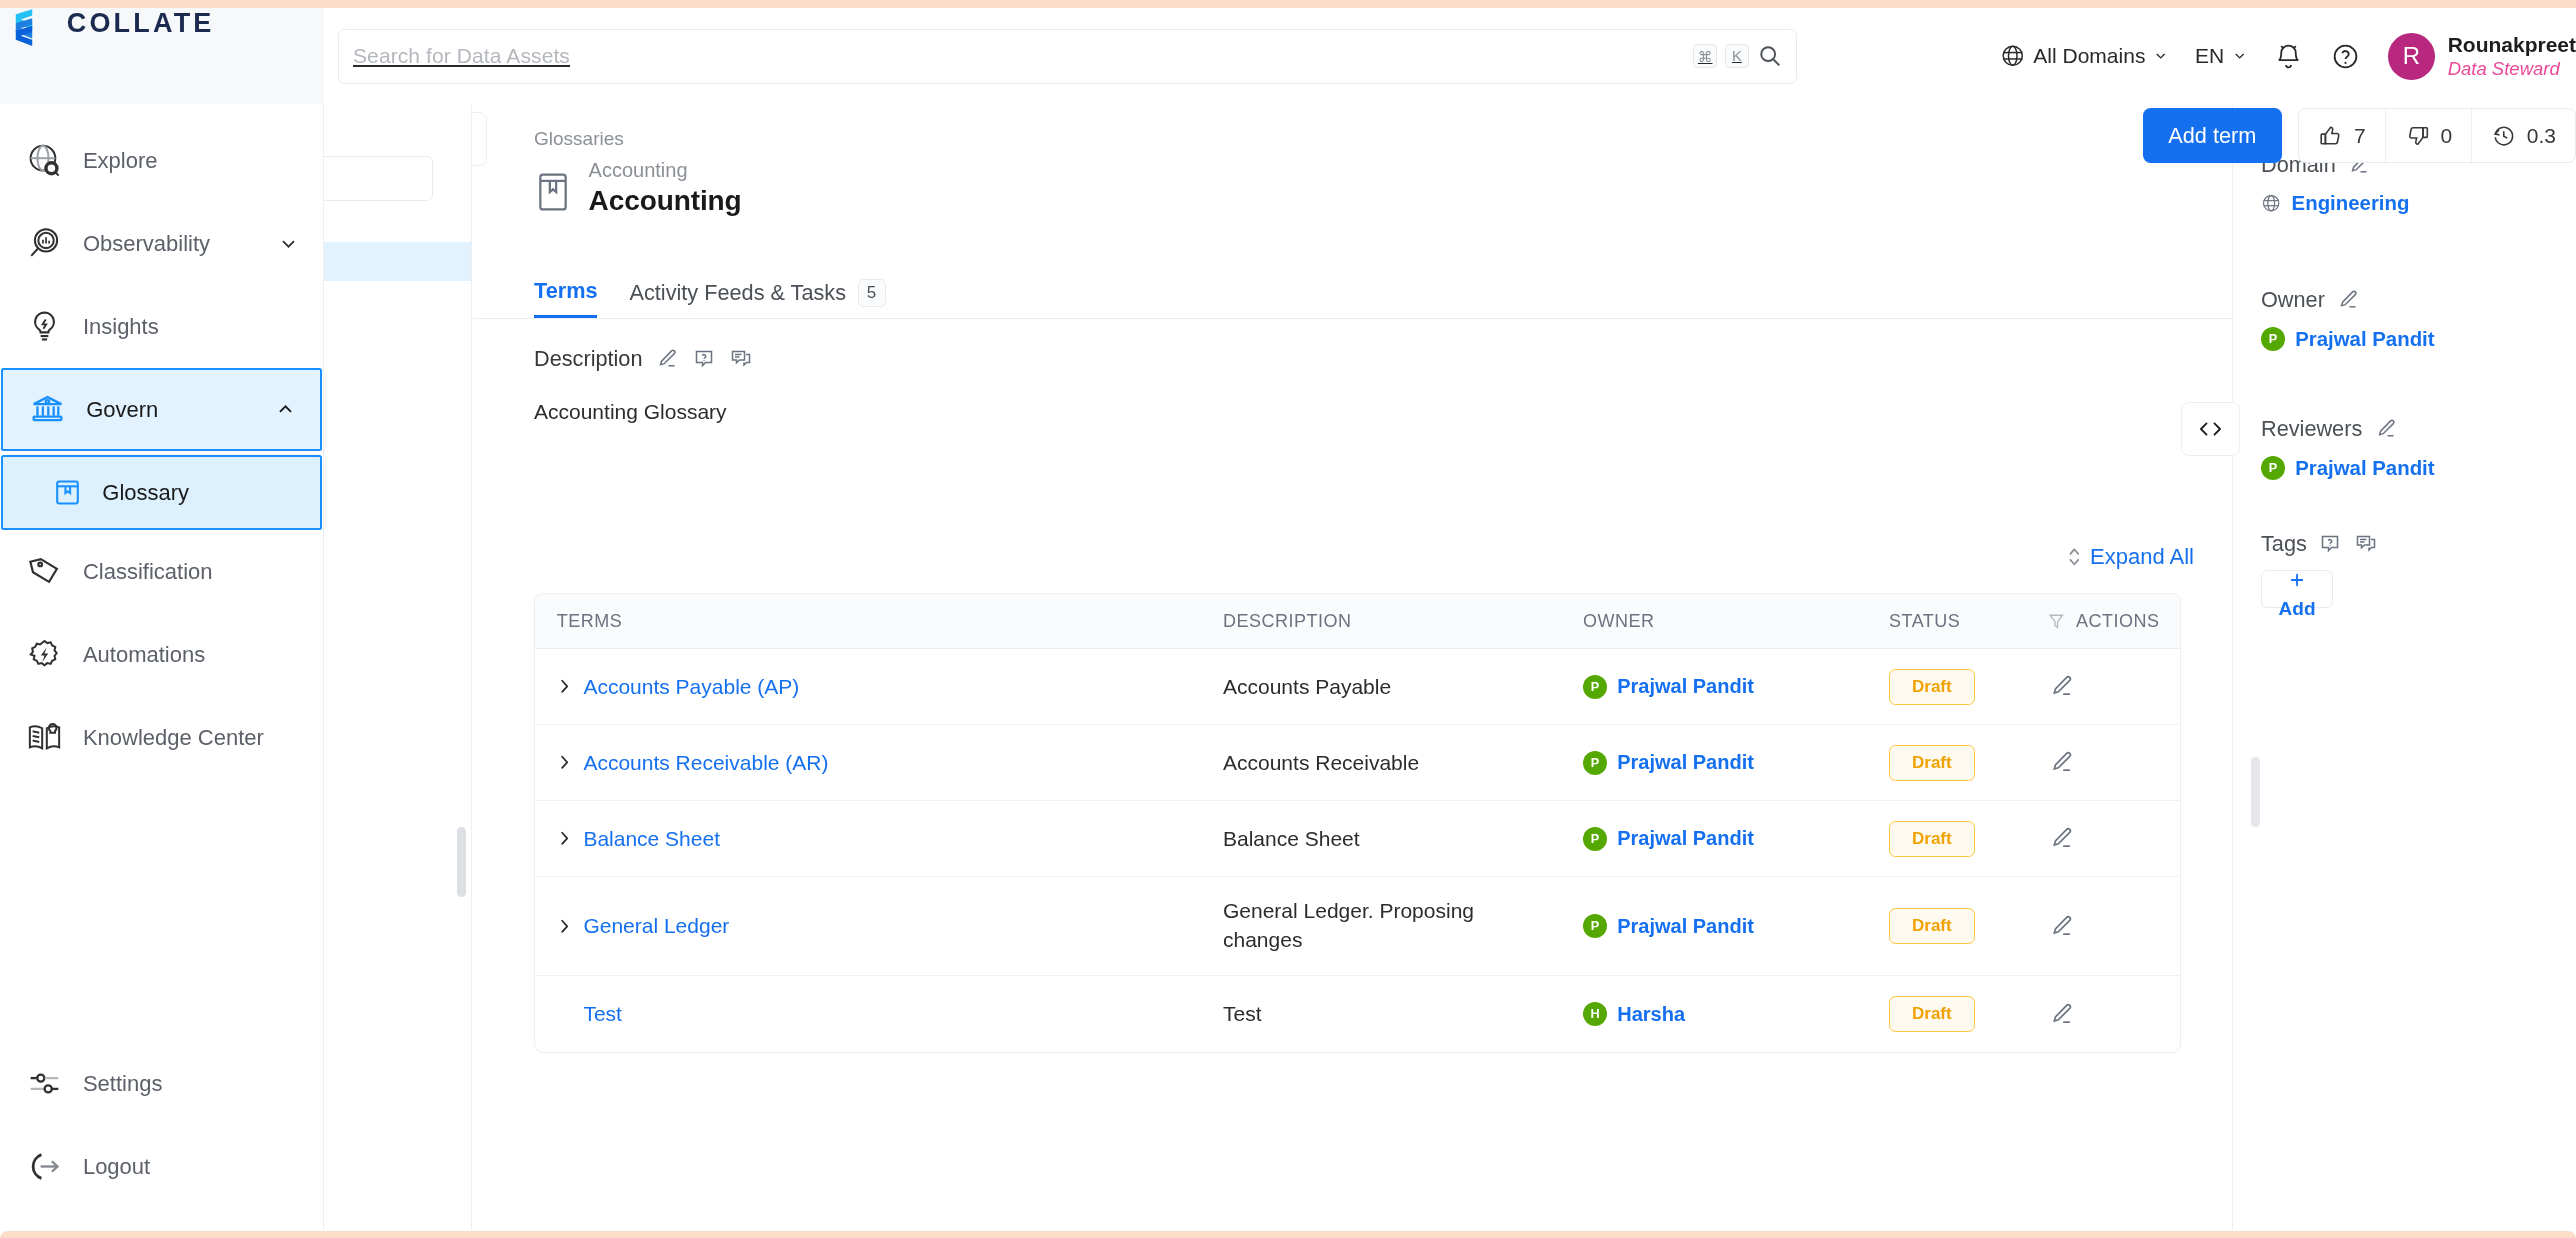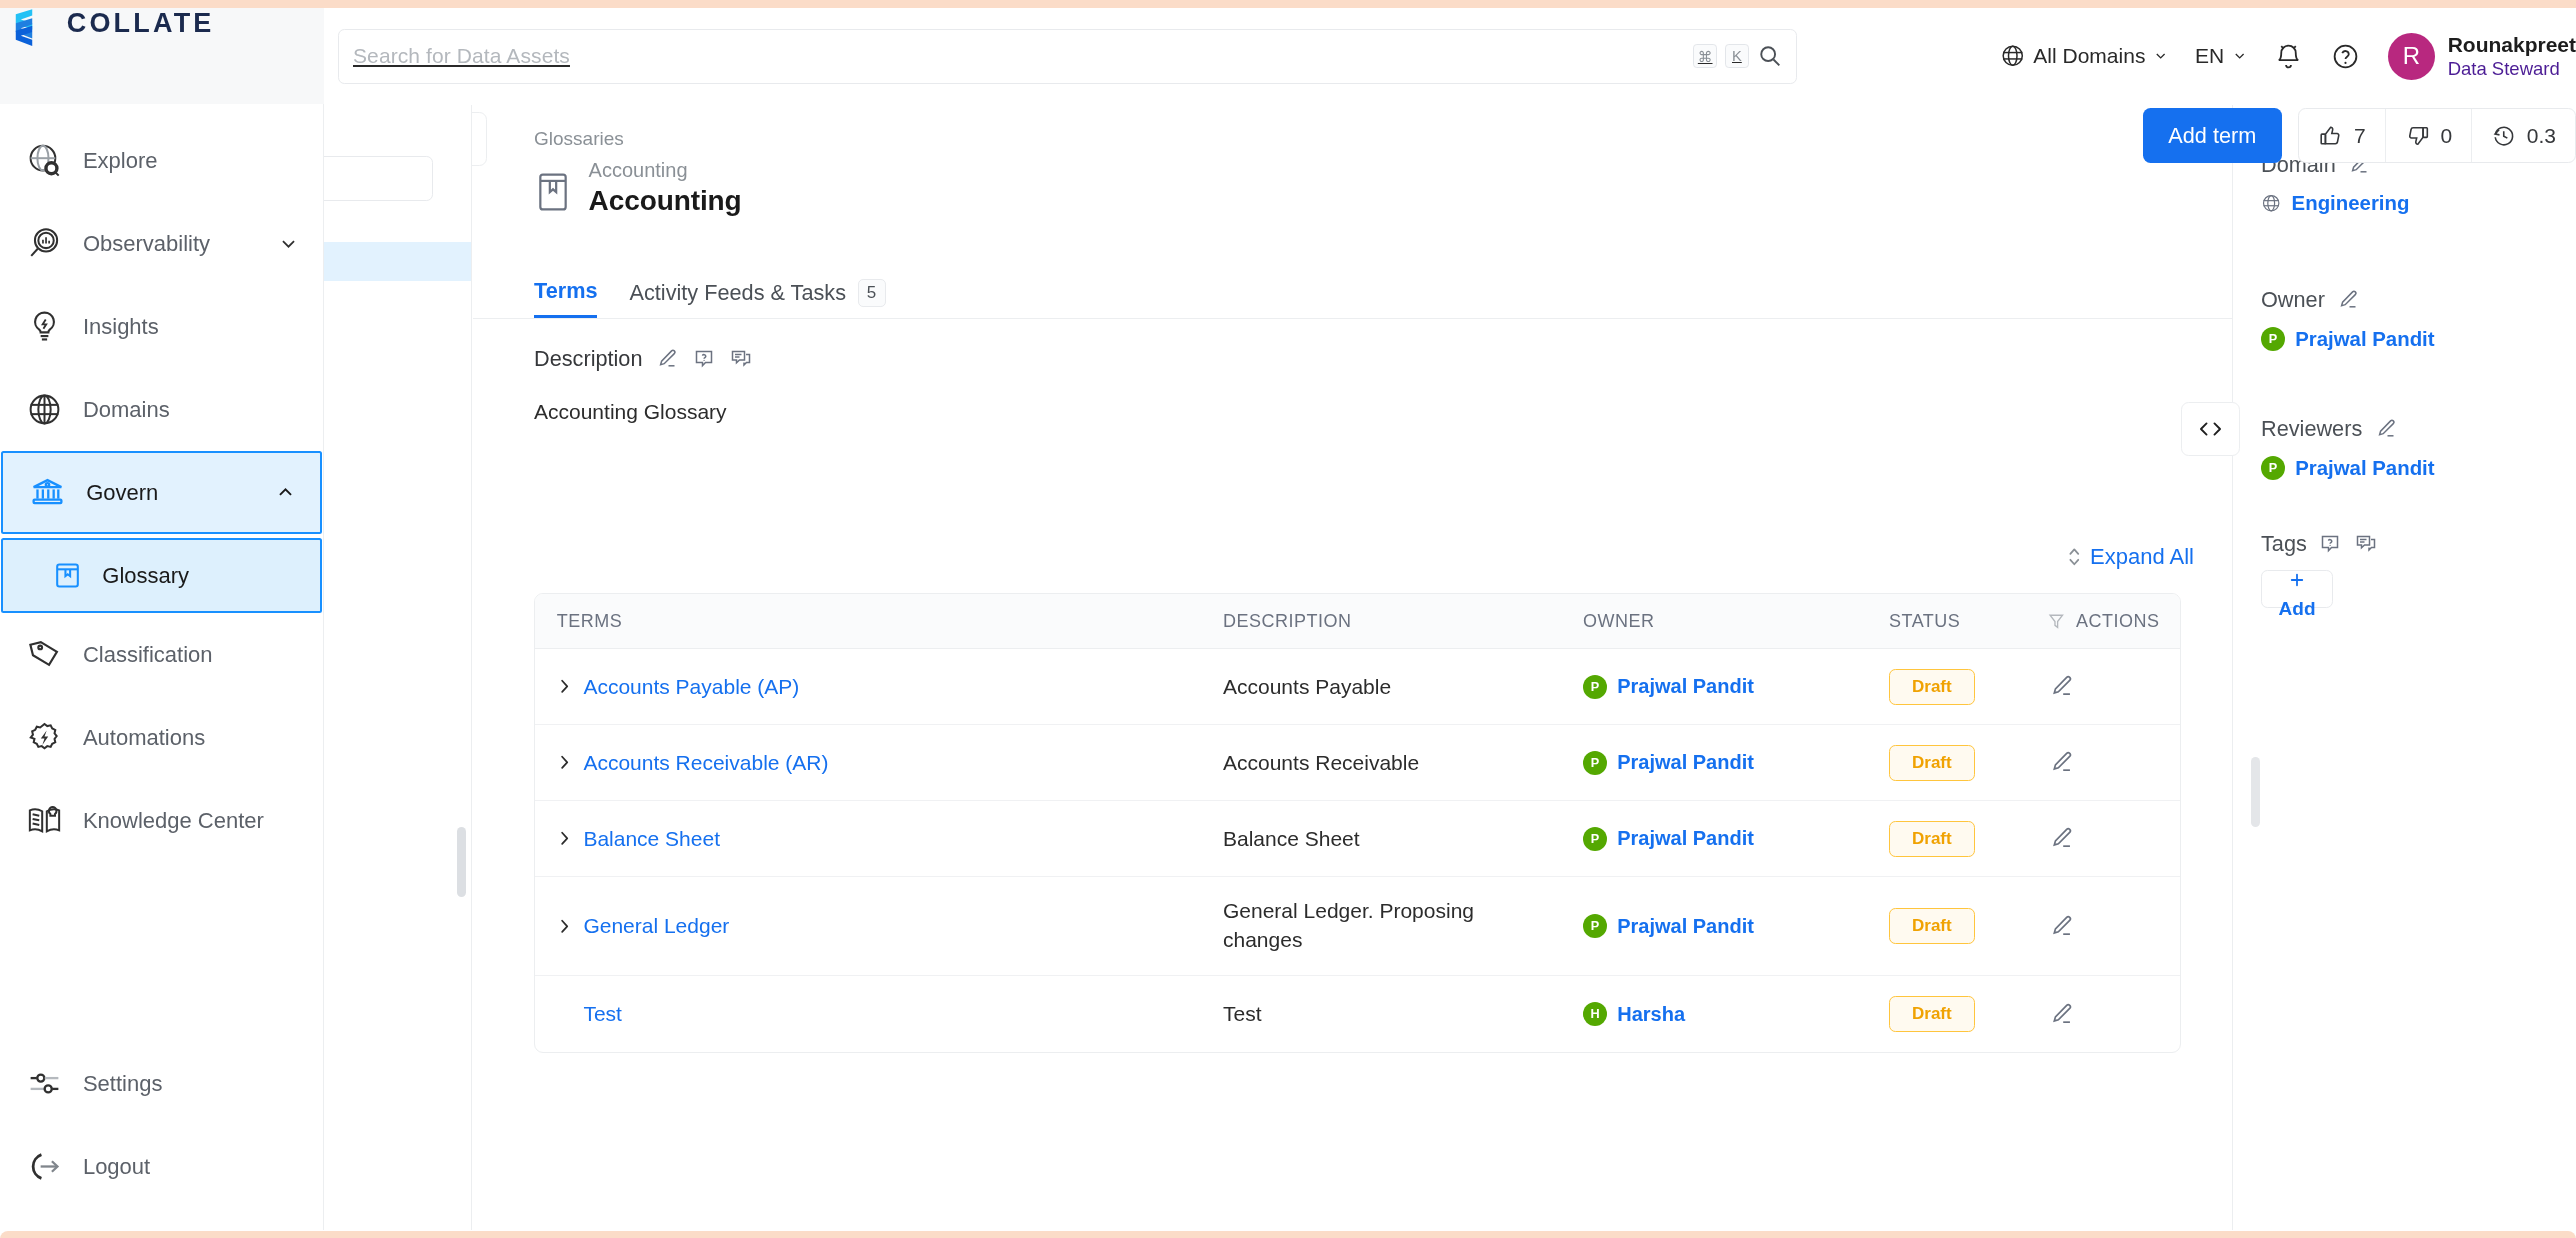--- a/index.html
+++ b/index.html
@@ -65,21 +65,21 @@
   .top-item .cv { width: 13.4px; height: 13.4px; }
   .icon-btn { width: 29px; height: 29px; color: #292929; display:flex; align-items:center; justify-content:center;}
   .profile { display: flex; align-items: center; gap: 12.7px; padding-right: 0; }
   .avatar-lg {
     width: 47px; height: 47px; border-radius: 50%; background: #b8287f;
     color: #fff; font-size: 24px; display: flex; align-items: center; justify-content: center;
     flex: 0 0 47px;
   }
   .profile-txt { display: flex; flex-direction: column; line-height: 1.22; }
   .profile-name { font-size: 21px; font-weight: 700; color: #1d1d1d; white-space: nowrap; }
-  .profile-role { font-size: 18.5px; color: #4c1d95; white-space: nowrap; }
+  .profile-role { font-size: 18.5px; color: #ec4899; white-space: nowrap; font-style: italic; }
 
   
   .leftnav {
     position: absolute; left: 0; top: 104px; width: 324px; height: 1126px;
     background: #ffffff; border-right: 1.3px solid #eceef0; z-index: 70;
     display: flex; flex-direction: column;
   }
   .nav-scroll { flex: 1; padding-top: 15.3px; }
   .nav-item {
     height: 83px; display: flex; align-items: center; gap: 20.4px;
@@ -394,32 +394,20 @@
         <svg viewBox="0 0 24 24" width="37" height="37" fill="none" stroke="#303030" stroke-width="1.4">
           <path d="M12 3a6 6 0 0 0-3.4 11c.6.5.9 1.1.9 1.8h5c0-.7.3-1.3.9-1.8A6 6 0 0 0 12 3z"></path>
           <line x1="9.5" y1="18.2" x2="14.5" y2="18.2"></line>
             <line x1="10.3" y1="20.4" x2="13.7" y2="20.4"></line>
           <polyline points="12.8,7.4 10.8,10.6 13.1,10.6 11.3,13.4" stroke-width="1.2"></polyline>
         </svg>
       </span>
       <span class="ntxt">Insights</span>
     </div>
 
-    <div class="nav-item">
-      <span class="nico">
-        <svg viewBox="0 0 24 24" width="37" height="37" fill="none" stroke="#303030" stroke-width="1.3">
-          <circle cx="12" cy="12" r="9"></circle>
-            <ellipse cx="12" cy="12" rx="4" ry="9"></ellipse>
-          <line x1="3" y1="9" x2="21" y2="9"></line>
-            <line x1="3" y1="15" x2="21" y2="15"></line>
-            <line x1="12" y1="3" x2="12" y2="21"></line>
-        </svg>
-      </span>
-      <span class="ntxt">Domains</span>
-    </div>
 
     <div class="nav-item govern">
       <span class="nico">
         <svg viewBox="0 0 24 24" width="37" height="37" fill="none" stroke="#1890ff" stroke-width="1.5">
           <path d="M3 8.5 L12 4 L21 8.5 Z"></path>
             <circle cx="12" cy="7" r="1.1"></circle>
           <line x1="5.5" y1="10" x2="5.5" y2="16"></line>
             <line x1="9" y1="10" x2="9" y2="16"></line>
           <line x1="12.5" y1="10" x2="12.5" y2="16"></line>
             <line x1="16" y1="10" x2="16" y2="16"></line>

